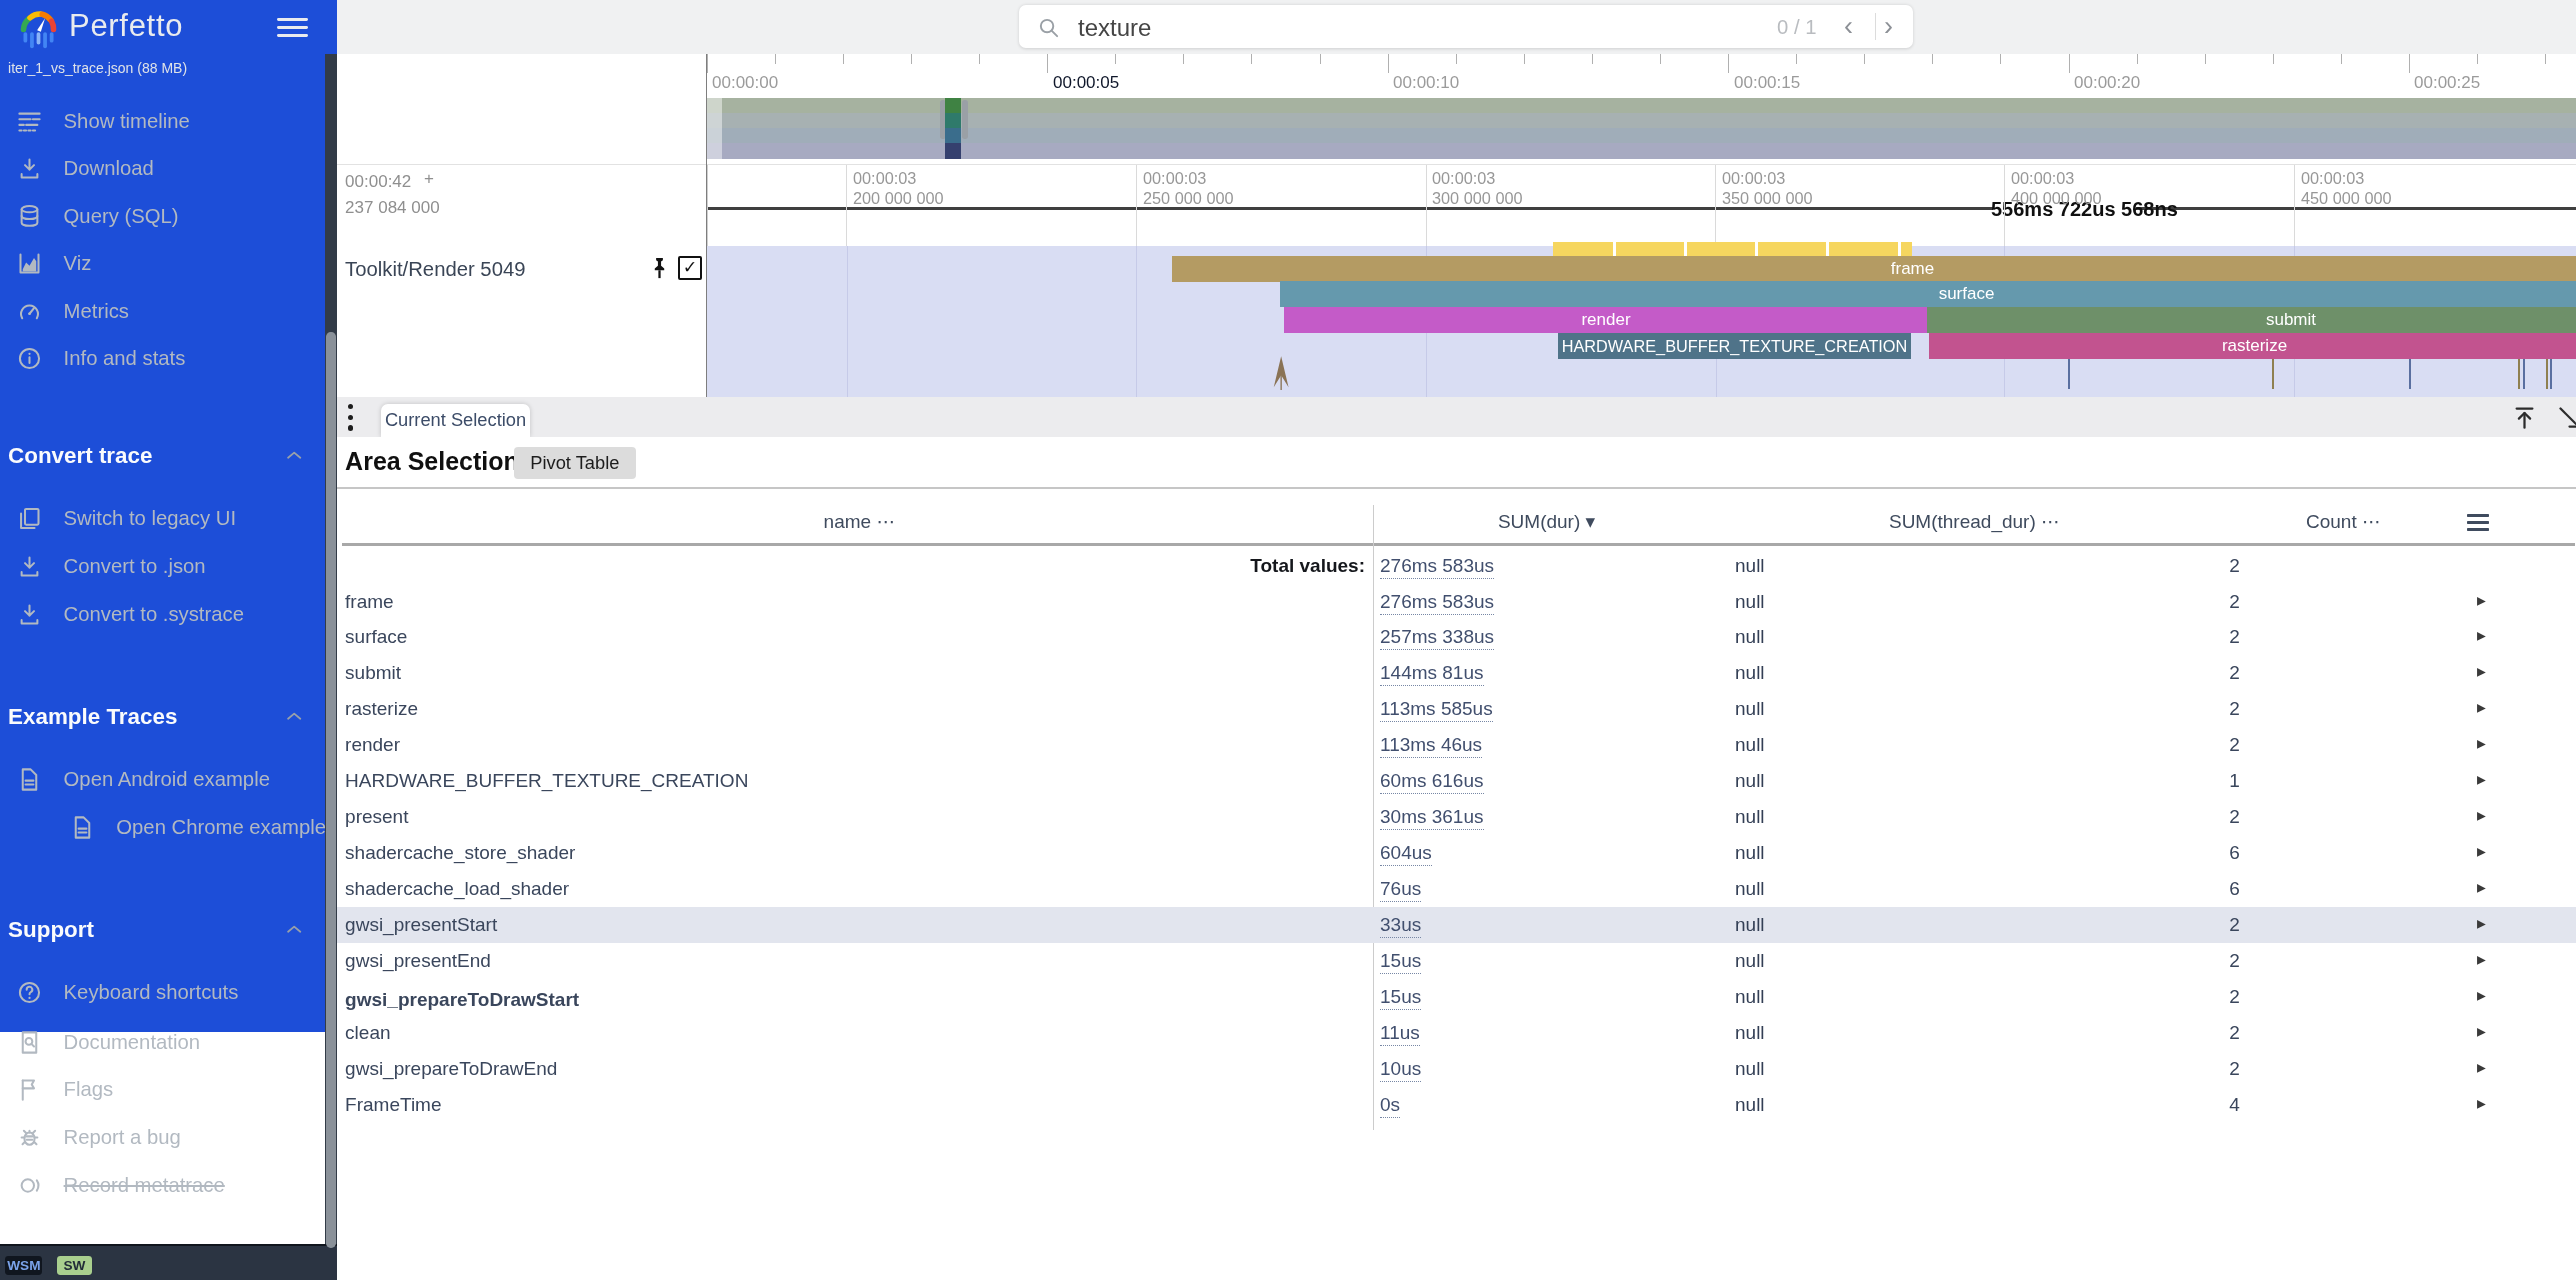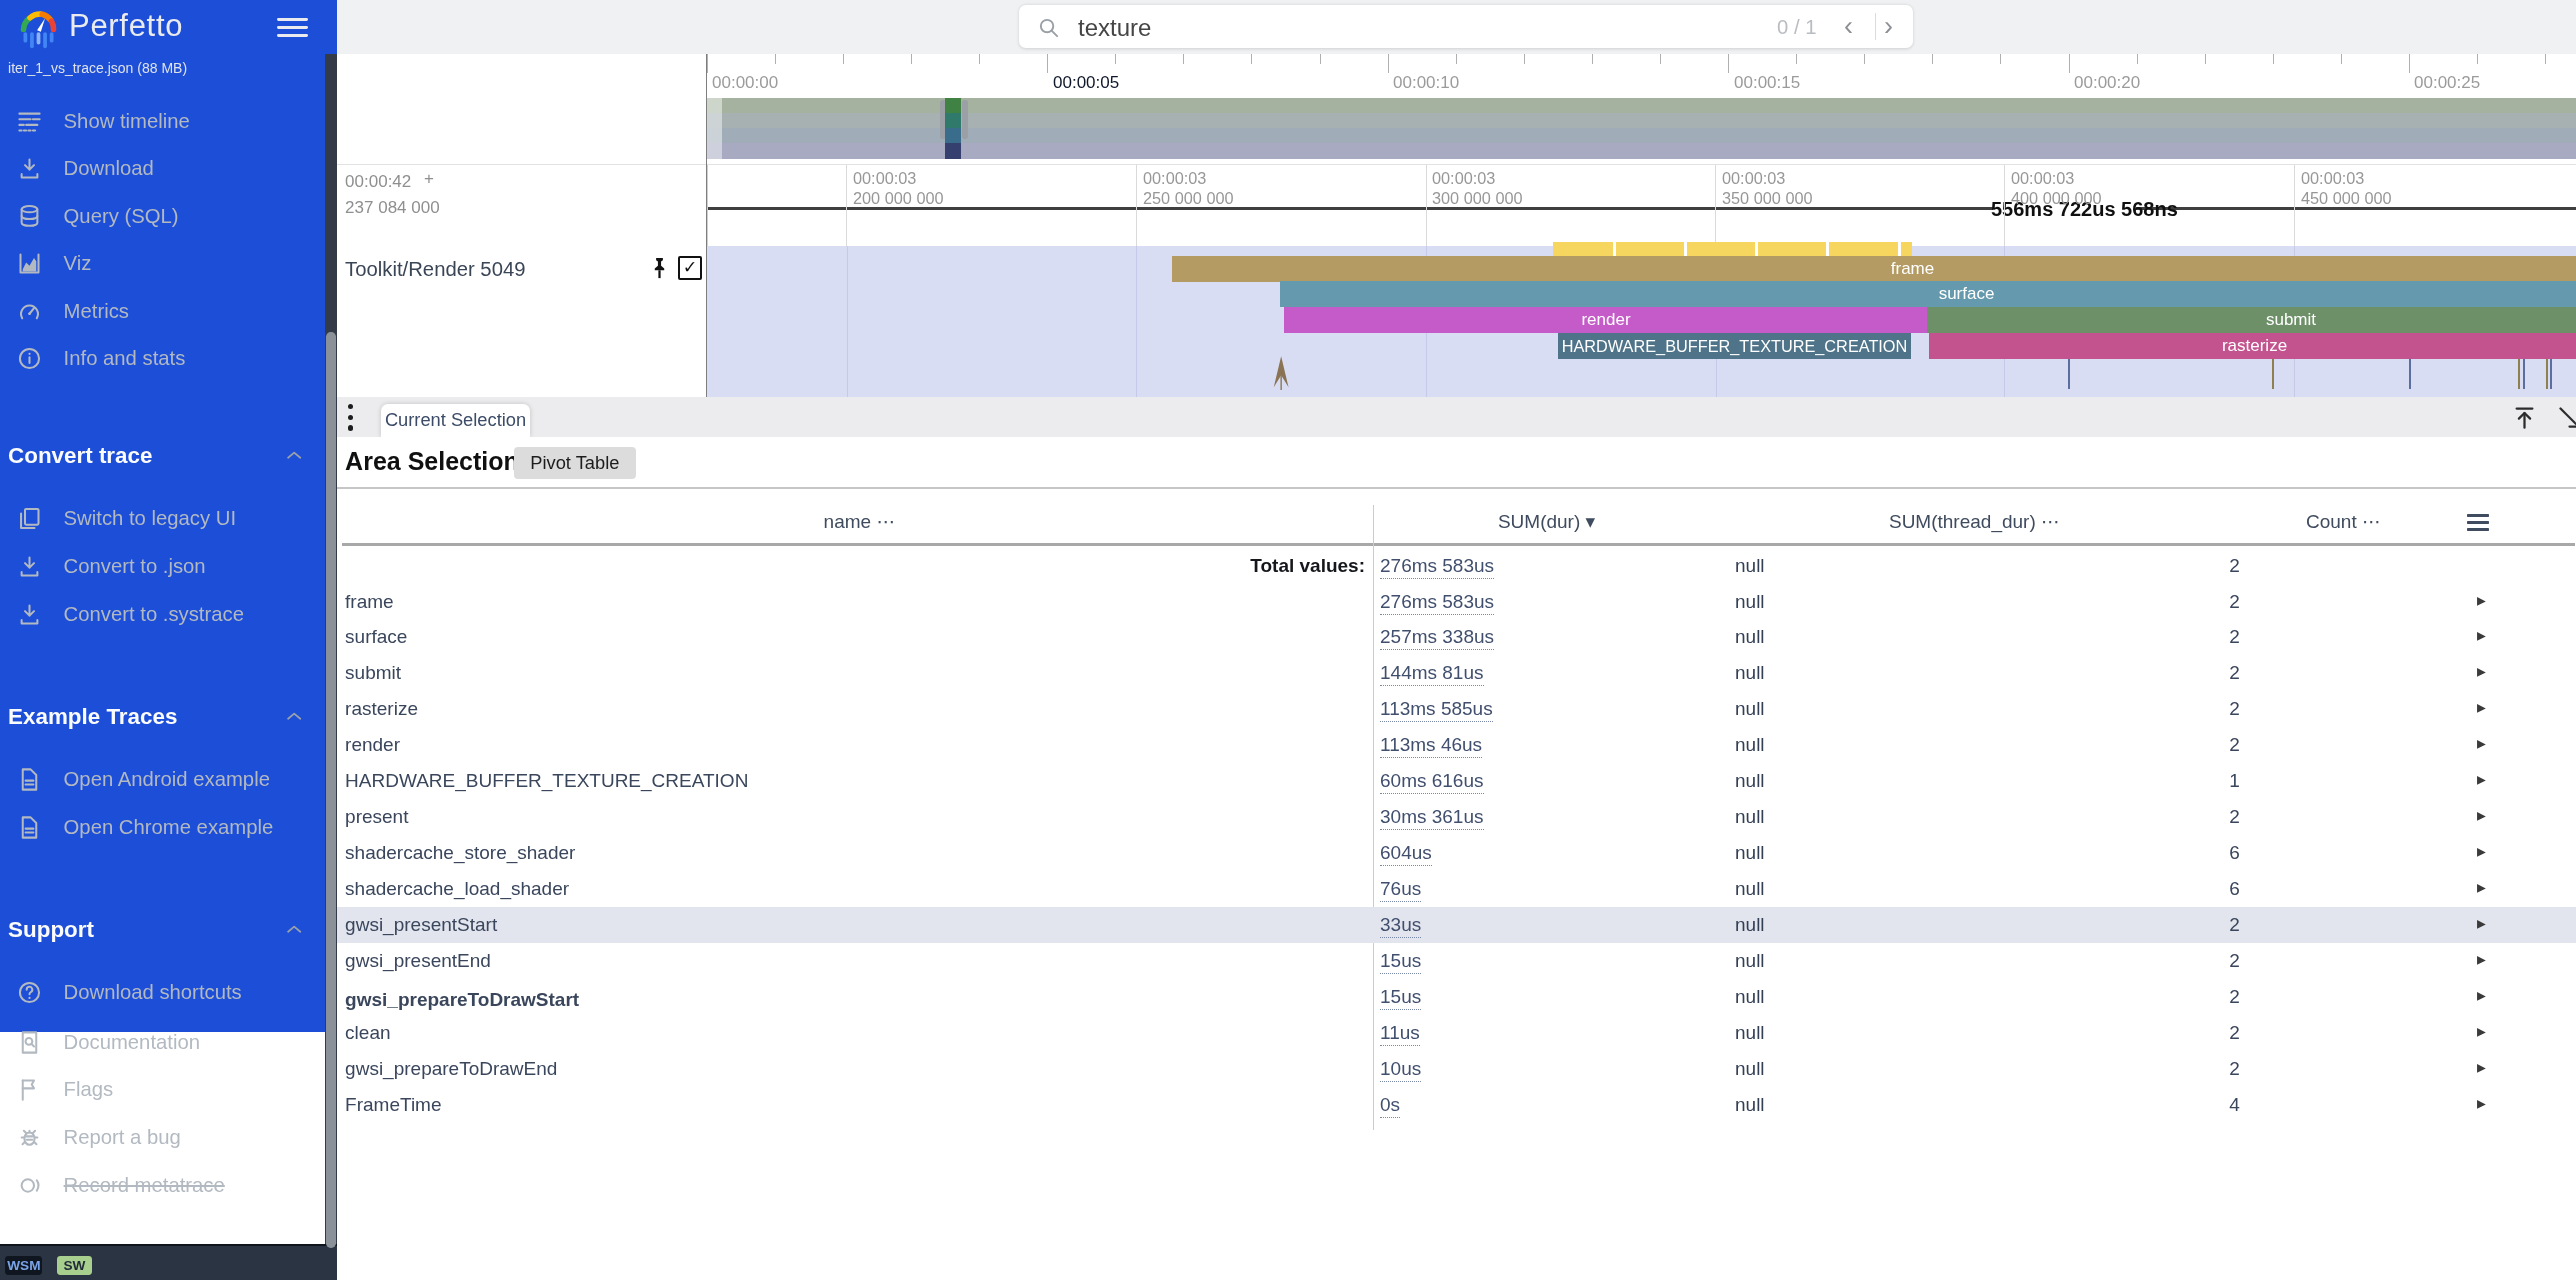--- a/index.html
+++ b/index.html
@@ -180,40 +180,40 @@
             <path d="M6 14.5l6-5 6 5"></path>
           </svg>
         </div>
         <div class="side-item" style="position: absolute; top: 760px; width: 326px; height: 39px;">
           <svg viewBox="0 0 24 24" class="lineic ic">
             <path d="M6 3h7l5 5v13H6z"></path>
             <path d="M8.5 13h7M8.5 16.5h7"></path>
           </svg>
           <span>Open Android example</span>
         </div>
-        <div class="side-item" style="position: absolute; top: 808px; width: 326px; height: 39px;">
+        <div class="side-item" style="position: absolute; top: 808px; width: 326px; height: 39px; justify-content: flex-end;">
           <svg viewBox="0 0 24 24" class="lineic ic">
             <path d="M6 3h7l5 5v13H6z"></path>
             <path d="M8.5 13h7M8.5 16.5h7"></path>
           </svg>
           <span>Open Chrome example</span>
         </div>
         <div class="side-head" style="position: absolute; top: 914px;">
           <span>Support</span>
           <svg viewBox="0 0 24 24" class="lineic chev">
             <path d="M6 14.5l6-5 6 5"></path>
           </svg>
         </div>
         <div class="side-item" style="position: absolute; top: 973px; width: 326px; height: 39px;">
           <svg viewBox="0 0 24 24" class="lineic ic">
             <circle cx="12" cy="12" r="8.5"></circle>
             <path d="M9.5 9.5a2.5 2.5 0 1 1 3.6 2.2c-.8.4-1.1.9-1.1 1.8"></path>
             <circle cx="12" cy="16.8" r="1" fill="currentColor" stroke="none"></circle>
           </svg>
-          <span>Download shortcuts</span>
+          <span>Keyboard shortcuts</span>
         </div>
         <div class="side-item" style="position: absolute; top: 1023px; width: 326px; height: 39px;">
           <svg viewBox="0 0 24 24" class="lineic ic">
             <path d="M6 3h12v18H6z"></path>
             <circle cx="11.5" cy="11" r="3"></circle>
             <path d="M13.7 13.2l2.3 2.3"></path>
           </svg>
           <span>Documentation</span>
         </div>
         <div class="side-item" style="position: absolute; top: 1070px; width: 326px; height: 39px;">

